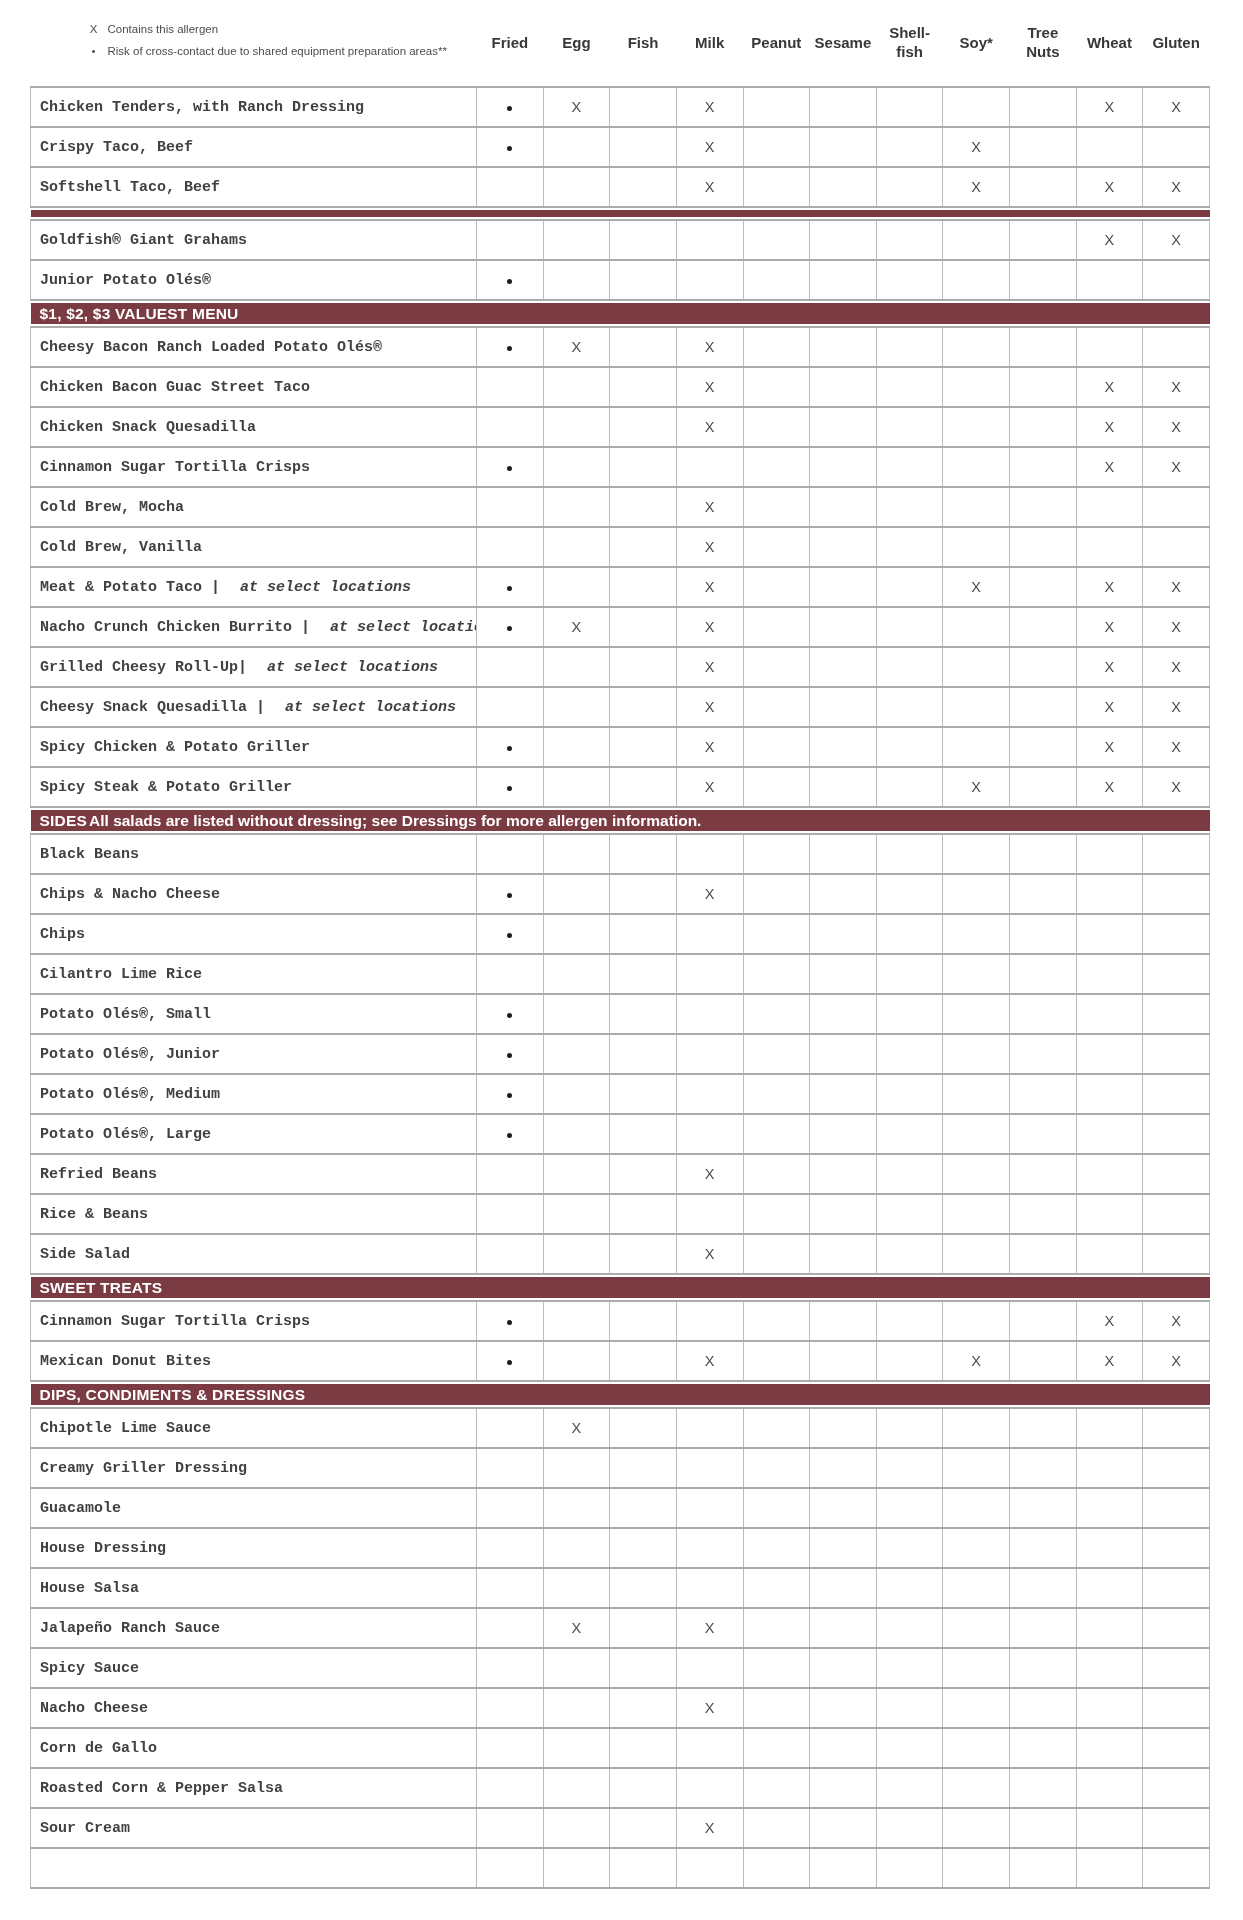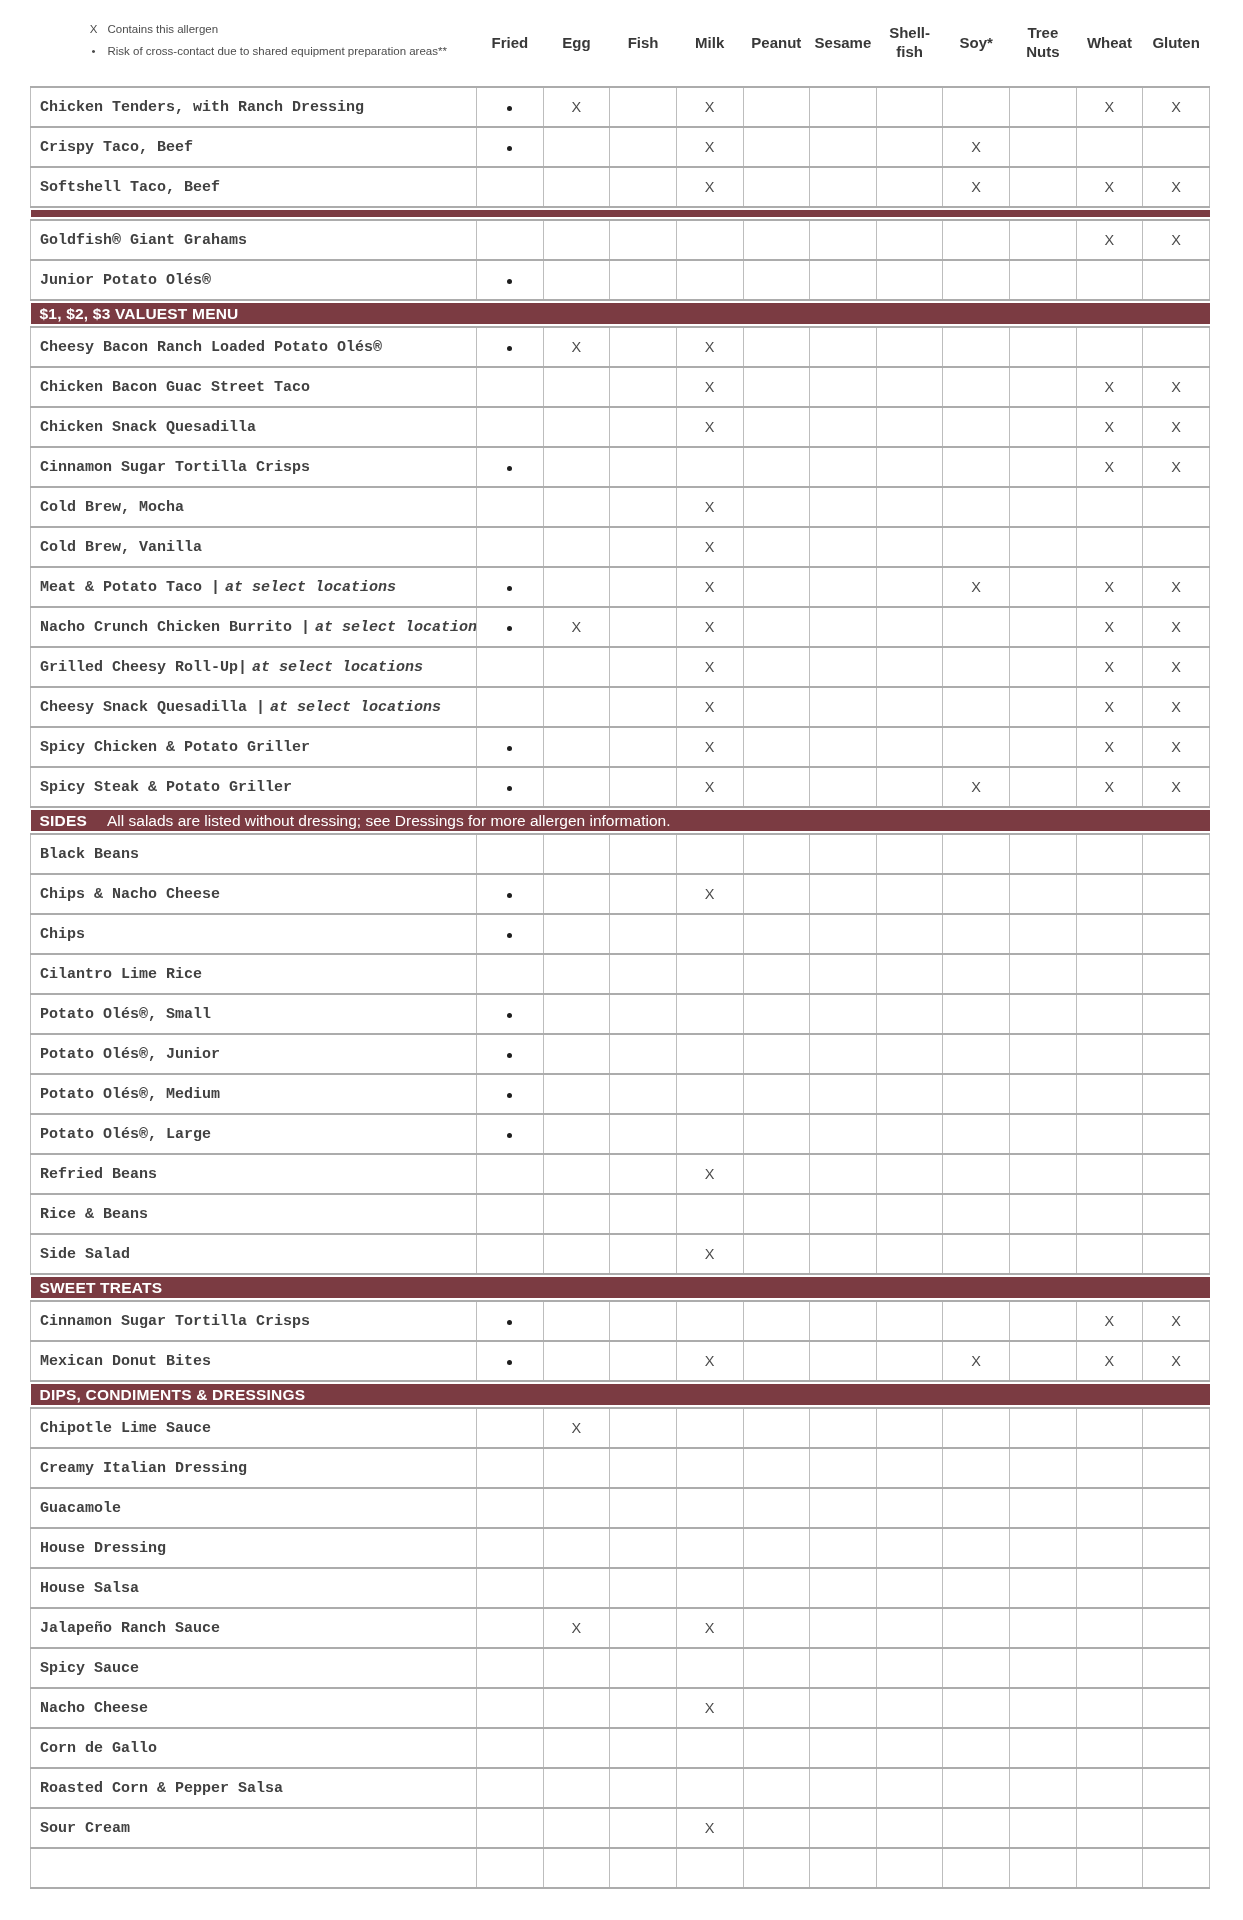--- a/index.html
+++ b/index.html
@@ -21,29 +21,29 @@
   .legend-line { display:flex; gap:9px; margin-bottom:7px; align-items:baseline; }
   .legend-sym { width:10px; text-align:center; flex:none; }
   tbody td { border-top:2px solid #acacac; border-bottom:2px solid #acacac; height:36px; vertical-align:middle; background:#fff; }
   td.name-cell {
     border-left:1px solid #bdbdbd; padding:0 4px 0 9px;
     font-size:15px; font-weight:600; color:#414141; text-align:left;
     white-space:nowrap; overflow:hidden;font-family:Liberation Mono, monospace;
   }
   td.mark-cell { border-left:1px solid #bdbdbd; text-align:center; font-size:14.5px; font-weight:400; color:#4d4d4d; }
   td.mark-cell.last { border-right:1px solid #bdbdbd; }
-  .item-note { font-style:italic; margin-left:5px; }
+  .item-note { font-style:italic; margin-left:20px; }
   .cc-dot { display:inline-block; width:5px; height:5px; border-radius:50%; background:#1e1e1e; vertical-align:middle; }
   td.section-cell { border-left:none; border-right:none; padding:2px 0; height:auto; }
   .section-bar {
     background:#7b3b42; height:21px; display:flex; align-items:center;
     padding-left:9px; color:#ffffff; font-size:15.5px; line-height:27px;
   }
   .section-label { font-weight:700; letter-spacing:.2px; }
-  .section-note { font-weight:400; margin-left:20px; }
+  .section-note { font-weight:700; margin-left:2px; }
   .divider-bar { background:#7b3b42; height:7px; }
 </style>
 </head>
 <body>
 
 <table class="allergen">
   <thead>
     <tr>
       <th class="name-col">
         <div class="legend">
@@ -534,21 +534,21 @@
         <td class="mark-cell"></td>
         <td class="mark-cell"></td>
         <td class="mark-cell"></td>
         <td class="mark-cell"></td>
         <td class="mark-cell"></td>
         <td class="mark-cell"></td>
         <td class="mark-cell"></td>
         <td class="mark-cell last"></td>
       </tr>
       <tr>
-        <td class="name-cell"><span>Creamy Italian Dressing</span></td>
+        <td class="name-cell"><span>Creamy Griller Dressing</span></td>
         <td class="mark-cell"></td>
         <td class="mark-cell"></td>
         <td class="mark-cell"></td>
         <td class="mark-cell"></td>
         <td class="mark-cell"></td>
         <td class="mark-cell"></td>
         <td class="mark-cell"></td>
         <td class="mark-cell"></td>
         <td class="mark-cell"></td>
         <td class="mark-cell"></td>

